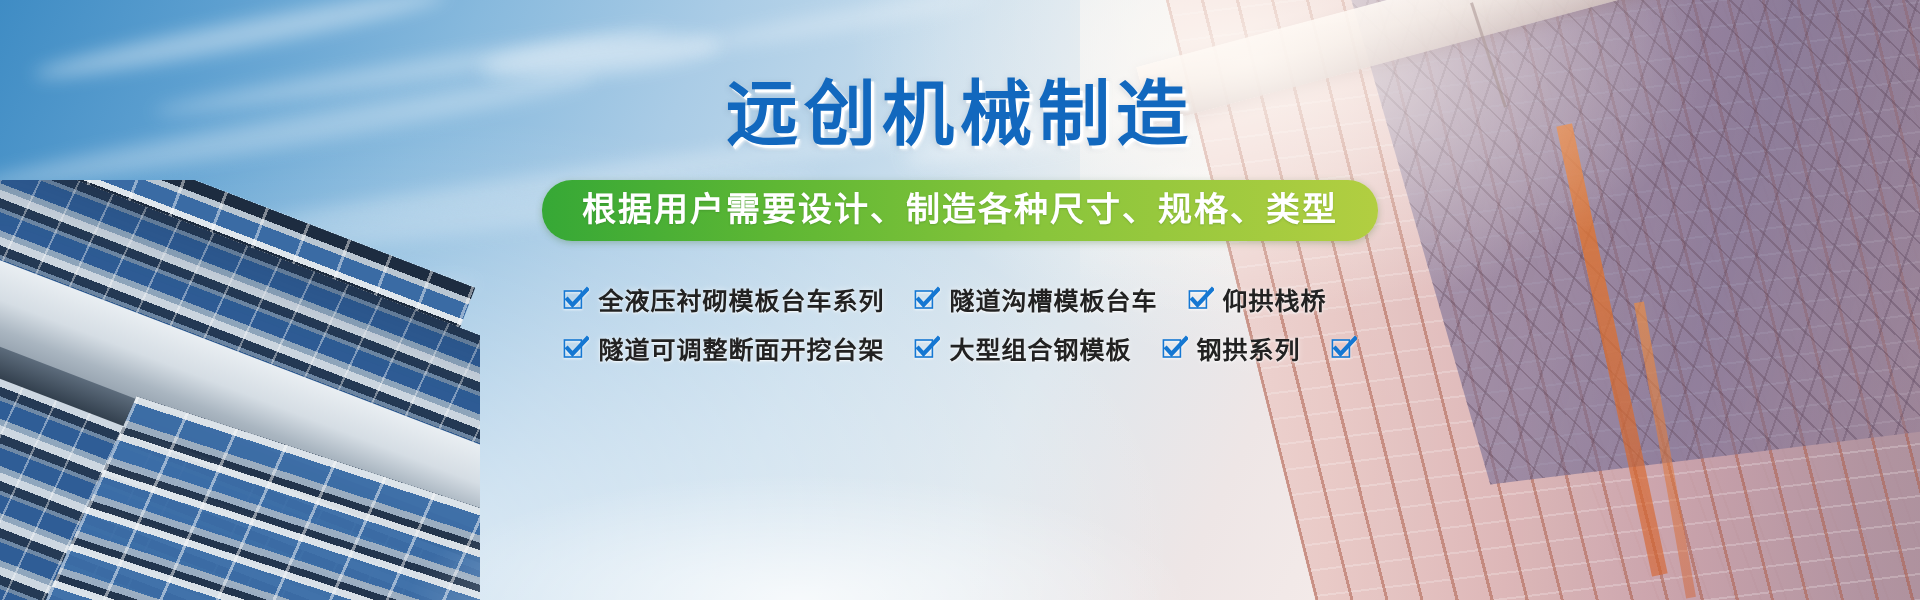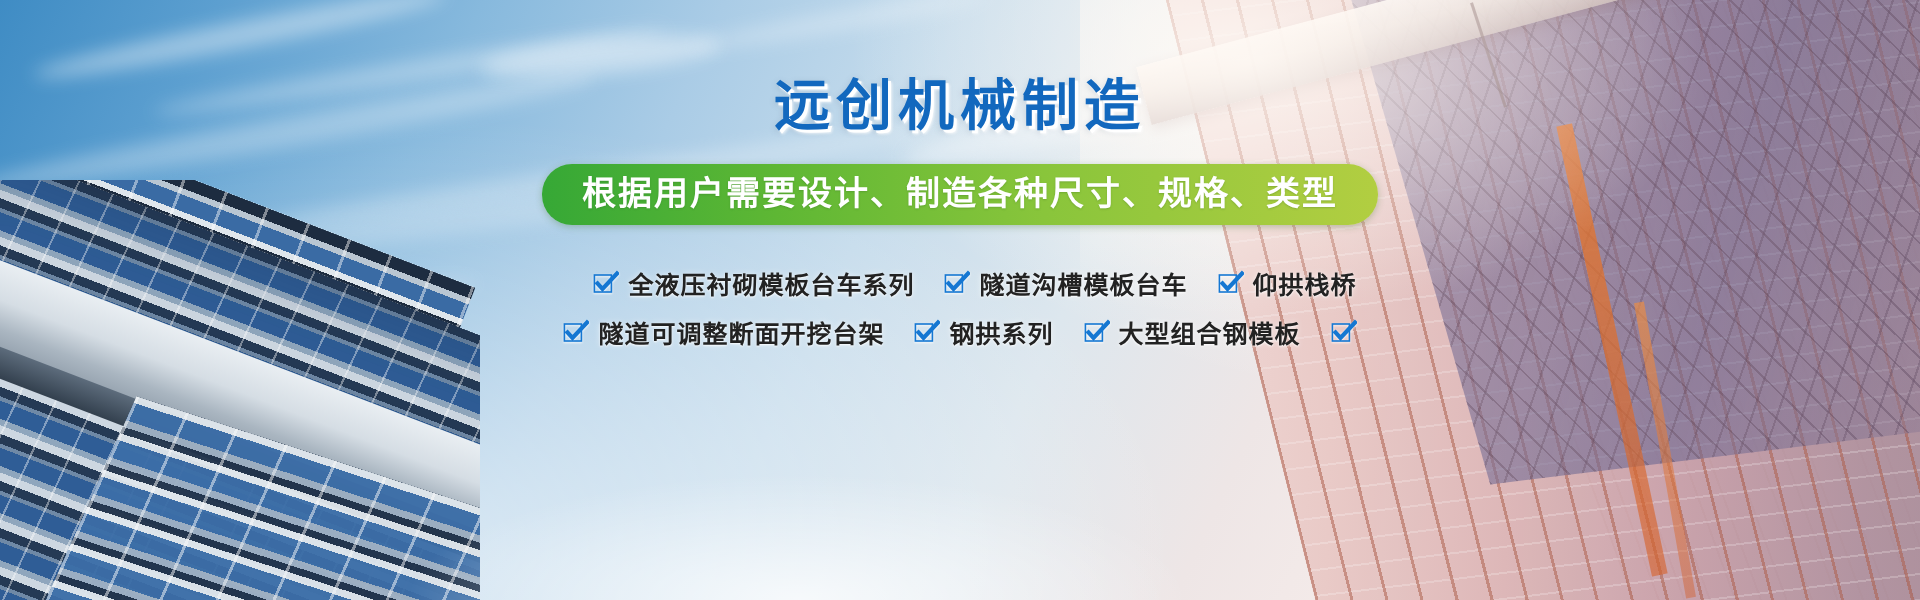--- a/index.html
+++ b/index.html
@@ -211,21 +211,21 @@
 
   
   .content{
     position:absolute;inset:0;
     display:flex;flex-direction:column;align-items:center;
     padding-top:78px;
   }
 
   .headline{
     font-family:"DejaVu Sans","Liberation Sans",sans-serif;
-    font-size:56px;
+    font-size:72px;
     font-weight:bold;
     letter-spacing:6px;
     color:#1268BE;
     line-height:1;
     text-shadow:
       3px 3px 0 rgba(255,255,255,.95),
       4px 4px 3px rgba(255,255,255,.8),
       0 2px 6px rgba(90,110,140,.25);
     white-space:nowrap;
   }
@@ -243,21 +243,21 @@
     font-weight:bold;
     color:#ffffff;
     letter-spacing:2px;
     line-height:1.1;
     white-space:nowrap;
     text-shadow:0 1px 2px rgba(40,90,30,.25);
   }
 
   .feature-rows{
     margin-top:40px;
-    display:flex;flex-direction:column;align-items:flex-end;gap:13px;
+    display:flex;flex-direction:column;align-items:flex-start;gap:13px;
   }
   .feature-row{
     display:flex;align-items:center;
     gap:30px;
   }
   .feature{
     display:flex;align-items:center;gap:9px;
     white-space:nowrap;
   }
   .feature-label{
@@ -354,28 +354,28 @@
             <rect x="1.4" y="5" width="17" height="17" fill="none" stroke="#1577D2" stroke-width="1.6"></rect>
             <path d="M4.5 13.5 L9.5 19 L24 3.5" fill="none" stroke="#1577D2" stroke-width="4.2" stroke-linecap="square" stroke-linejoin="miter"></path>
           </svg>
           <span class="feature-label">隧道可调整断面开挖台架</span>
         </div>
         <div class="feature">
           <svg class="check-icon" viewBox="0 0 26 26">
             <rect x="1.4" y="5" width="17" height="17" fill="none" stroke="#1577D2" stroke-width="1.6"></rect>
             <path d="M4.5 13.5 L9.5 19 L24 3.5" fill="none" stroke="#1577D2" stroke-width="4.2" stroke-linecap="square" stroke-linejoin="miter"></path>
           </svg>
+          <span class="feature-label">大型组合钢模板</span>
+        </div>
+        <div class="feature">
+          <svg class="check-icon" viewBox="0 0 26 26">
+            <rect x="1.4" y="5" width="17" height="17" fill="none" stroke="#1577D2" stroke-width="1.6"></rect>
+            <path d="M4.5 13.5 L9.5 19 L24 3.5" fill="none" stroke="#1577D2" stroke-width="4.2" stroke-linecap="square" stroke-linejoin="miter"></path>
+          </svg>
           <span class="feature-label">钢拱系列</span>
-        </div>
-        <div class="feature">
-          <svg class="check-icon" viewBox="0 0 26 26">
-            <rect x="1.4" y="5" width="17" height="17" fill="none" stroke="#1577D2" stroke-width="1.6"></rect>
-            <path d="M4.5 13.5 L9.5 19 L24 3.5" fill="none" stroke="#1577D2" stroke-width="4.2" stroke-linecap="square" stroke-linejoin="miter"></path>
-          </svg>
-          <span class="feature-label">大型组合钢模板</span>
         </div>
         <div class="feature">
           <svg class="check-icon" viewBox="0 0 26 26">
             <rect x="1.4" y="5" width="17" height="17" fill="none" stroke="#1577D2" stroke-width="1.6"></rect>
             <path d="M4.5 13.5 L9.5 19 L24 3.5" fill="none" stroke="#1577D2" stroke-width="4.2" stroke-linecap="square" stroke-linejoin="miter"></path>
           </svg>
         </div>
       </div>
 
     </div>

